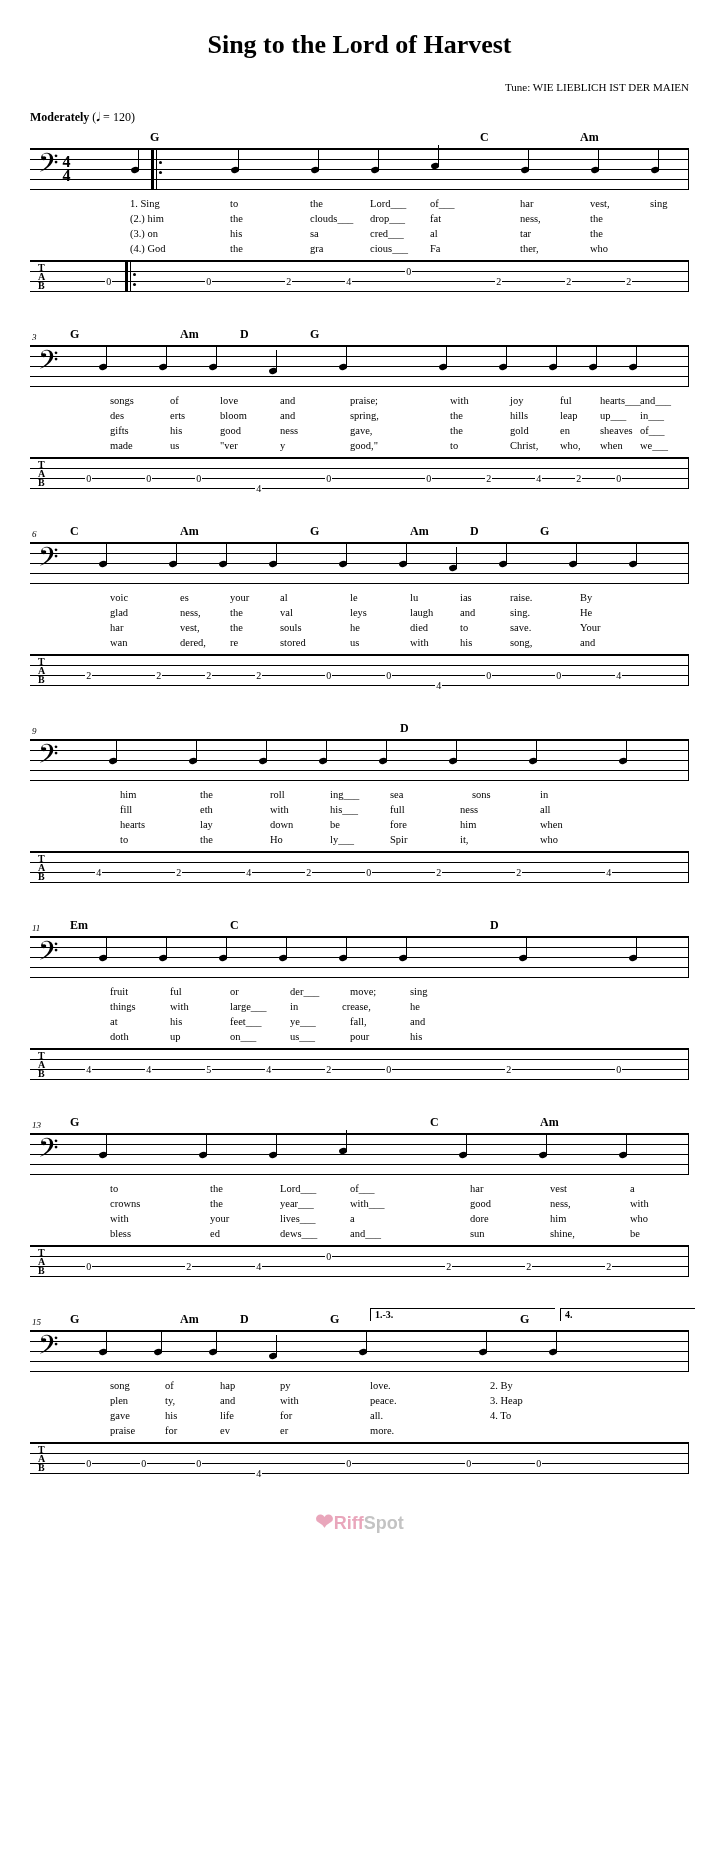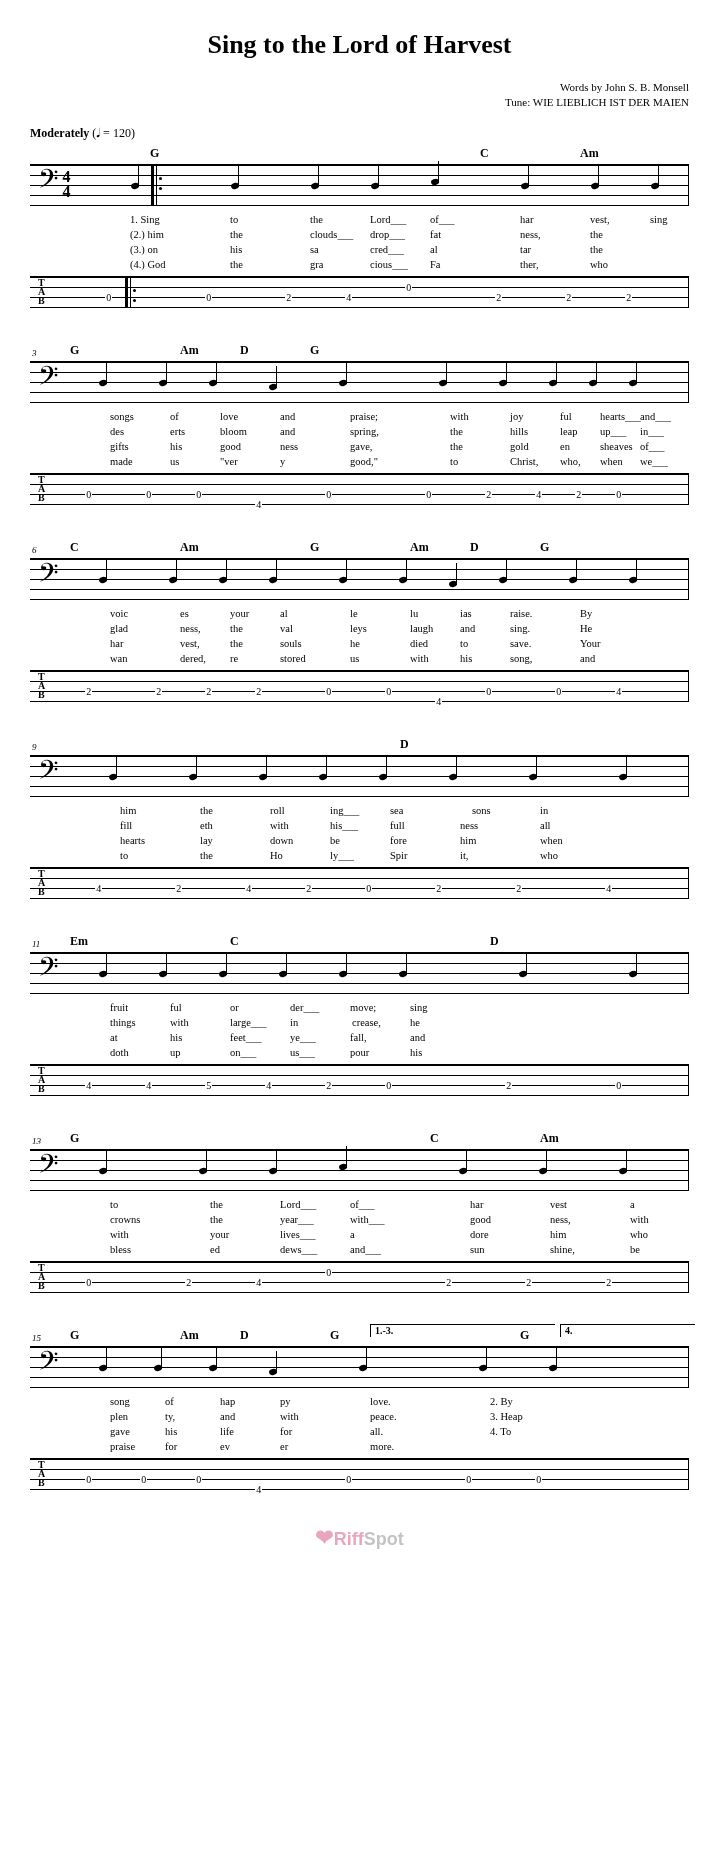--- a/index.html
+++ b/index.html
@@ -193,21 +193,20 @@
   .watermark .riff {
     color: #d4507a;
   }
 </style>
 </head>
 <body>
 
 <h1>Sing to the Lord of Harvest</h1>
 
 <div class="credits">
-  <div>Words by John S. B. Monsell</div>
   <div>Tune: WIE LIEBLICH IST DER MAIEN</div>
 </div>
 
 <div class="tempo">
   <span>Moderately</span>
   <span class="note">(𝅘𝅥 = 120)</span>
 </div>
 
 <div id="systems">
     <div class="system">
@@ -630,21 +629,21 @@
           <span style="position: absolute; left: 150px;">or</span>
           <span style="position: absolute; left: 210px;">der___</span>
           <span style="position: absolute; left: 270px;">move;</span>
           <span style="position: absolute; left: 330px;">sing</span>
         </div>
         <div class="lyric-row" style="position: relative; height: 15px;">
           <span style="position: absolute; left: 30px;">things</span>
           <span style="position: absolute; left: 90px;">with</span>
           <span style="position: absolute; left: 150px;">large___</span>
           <span style="position: absolute; left: 210px;">in</span>
-          <span style="position: absolute; left: 272px;">crease,</span>
+          <span style="position: absolute; left: 262px;">crease,</span>
           <span style="position: absolute; left: 330px;">he</span>
         </div>
         <div class="lyric-row" style="position: relative; height: 15px;">
           <span style="position: absolute; left: 30px;">at</span>
           <span style="position: absolute; left: 90px;">his</span>
           <span style="position: absolute; left: 150px;">feet___</span>
           <span style="position: absolute; left: 210px;">ye___</span>
           <span style="position: absolute; left: 270px;">fall,</span>
           <span style="position: absolute; left: 330px;">and</span>
         </div>

